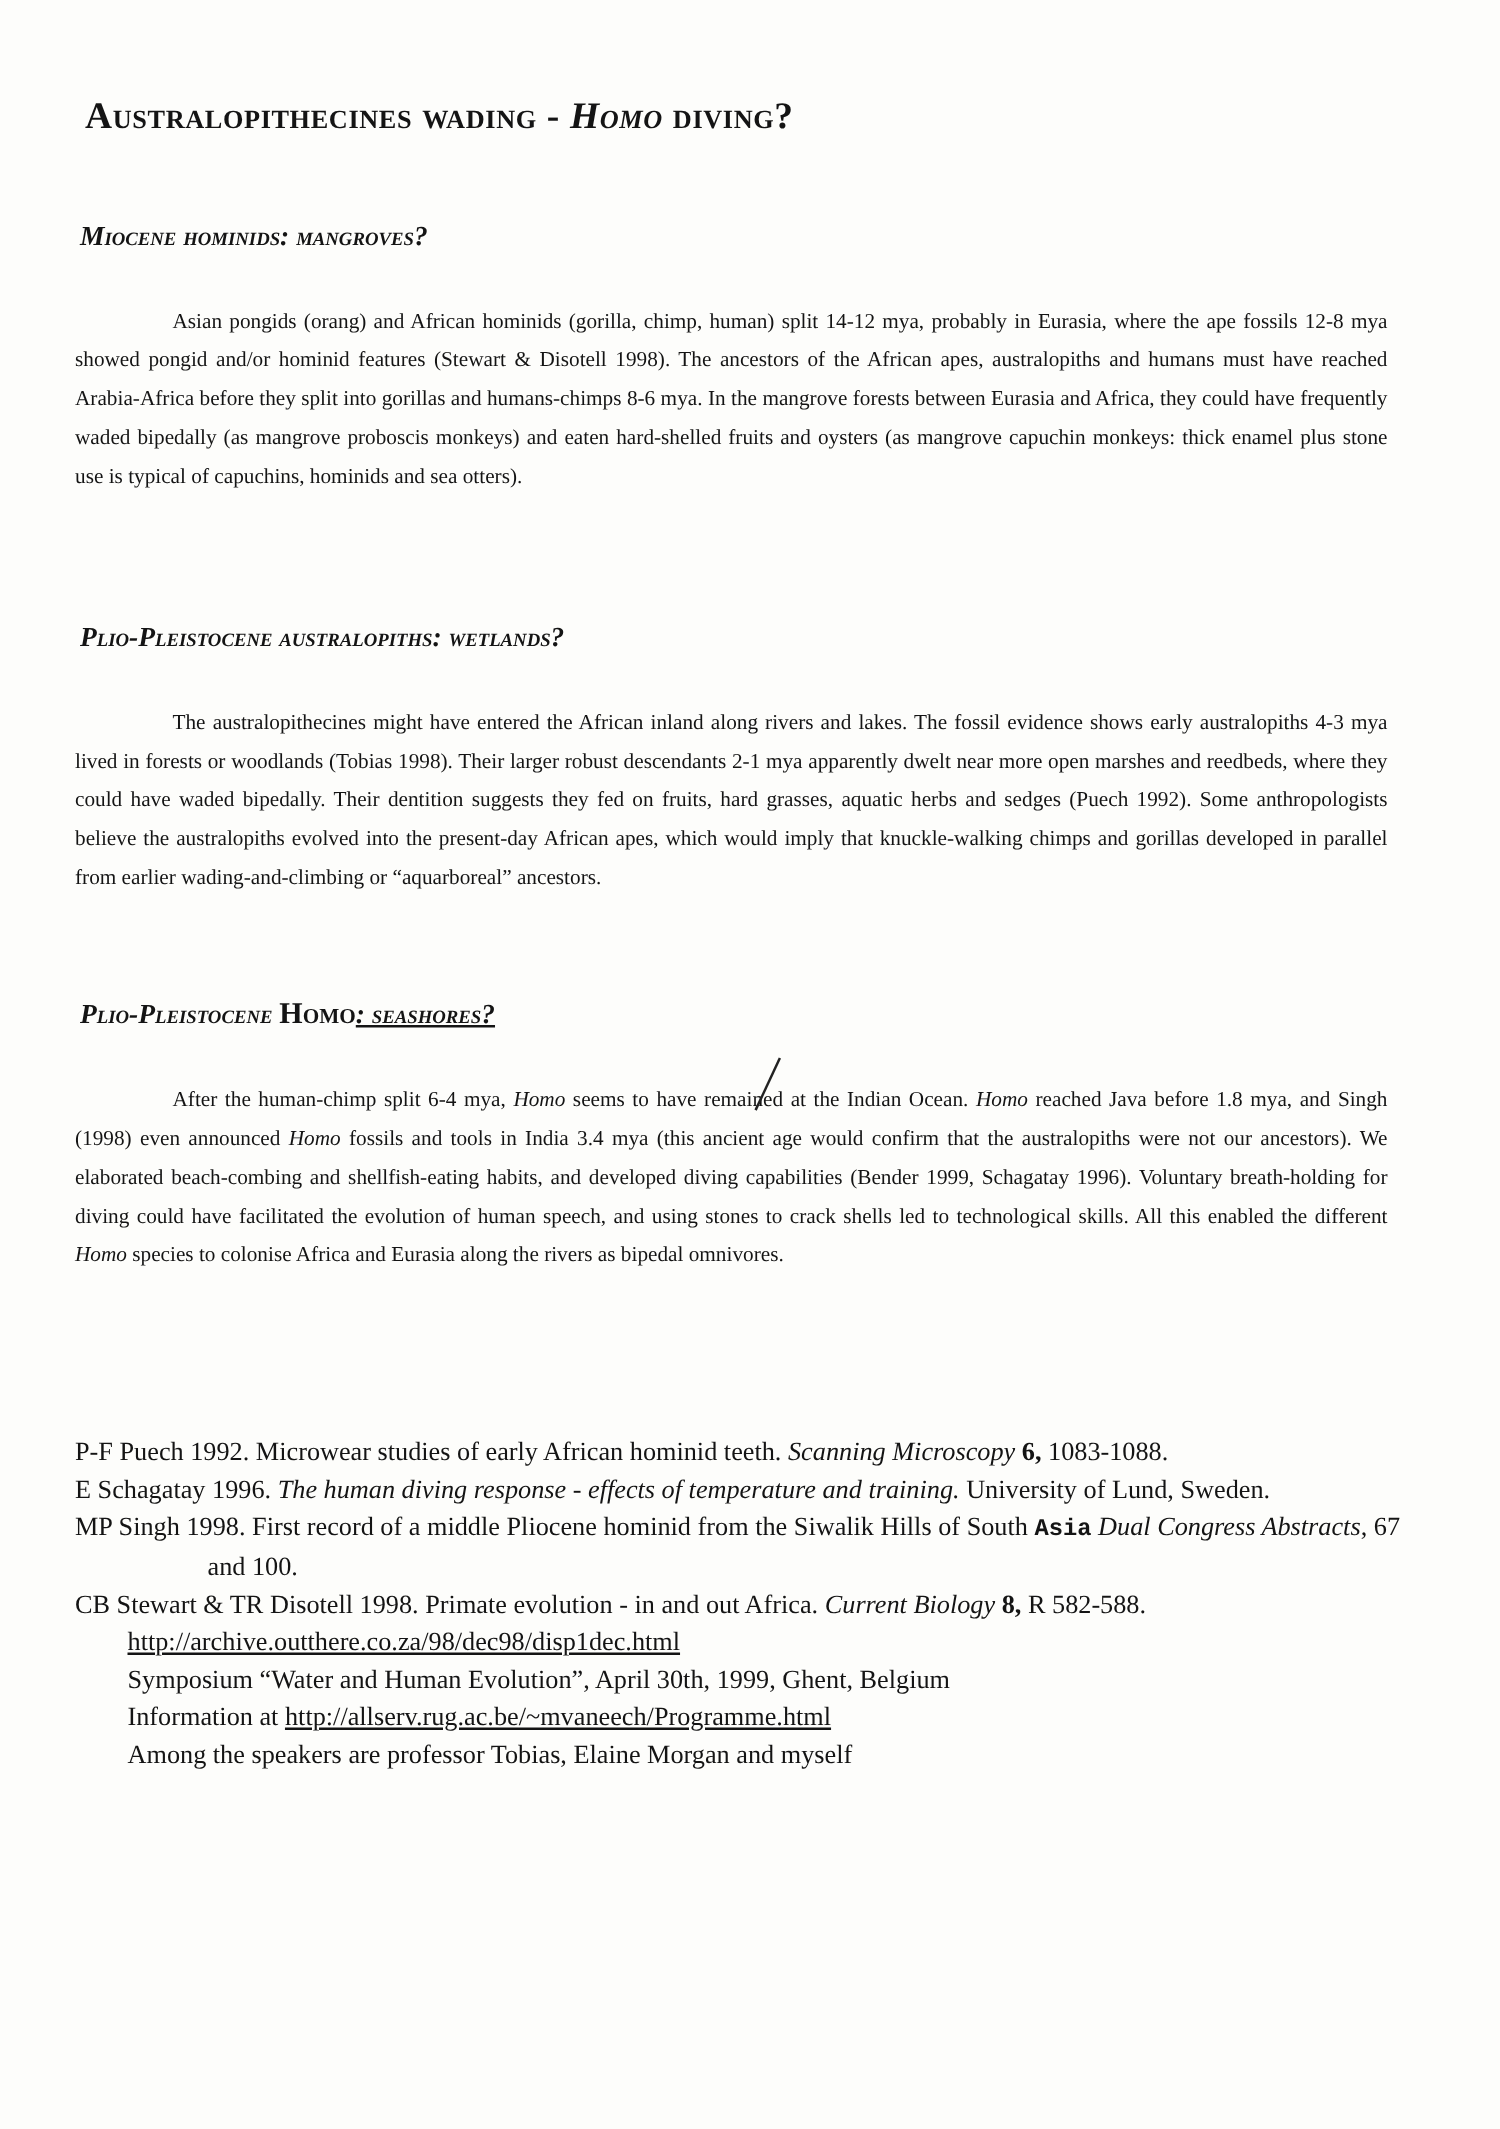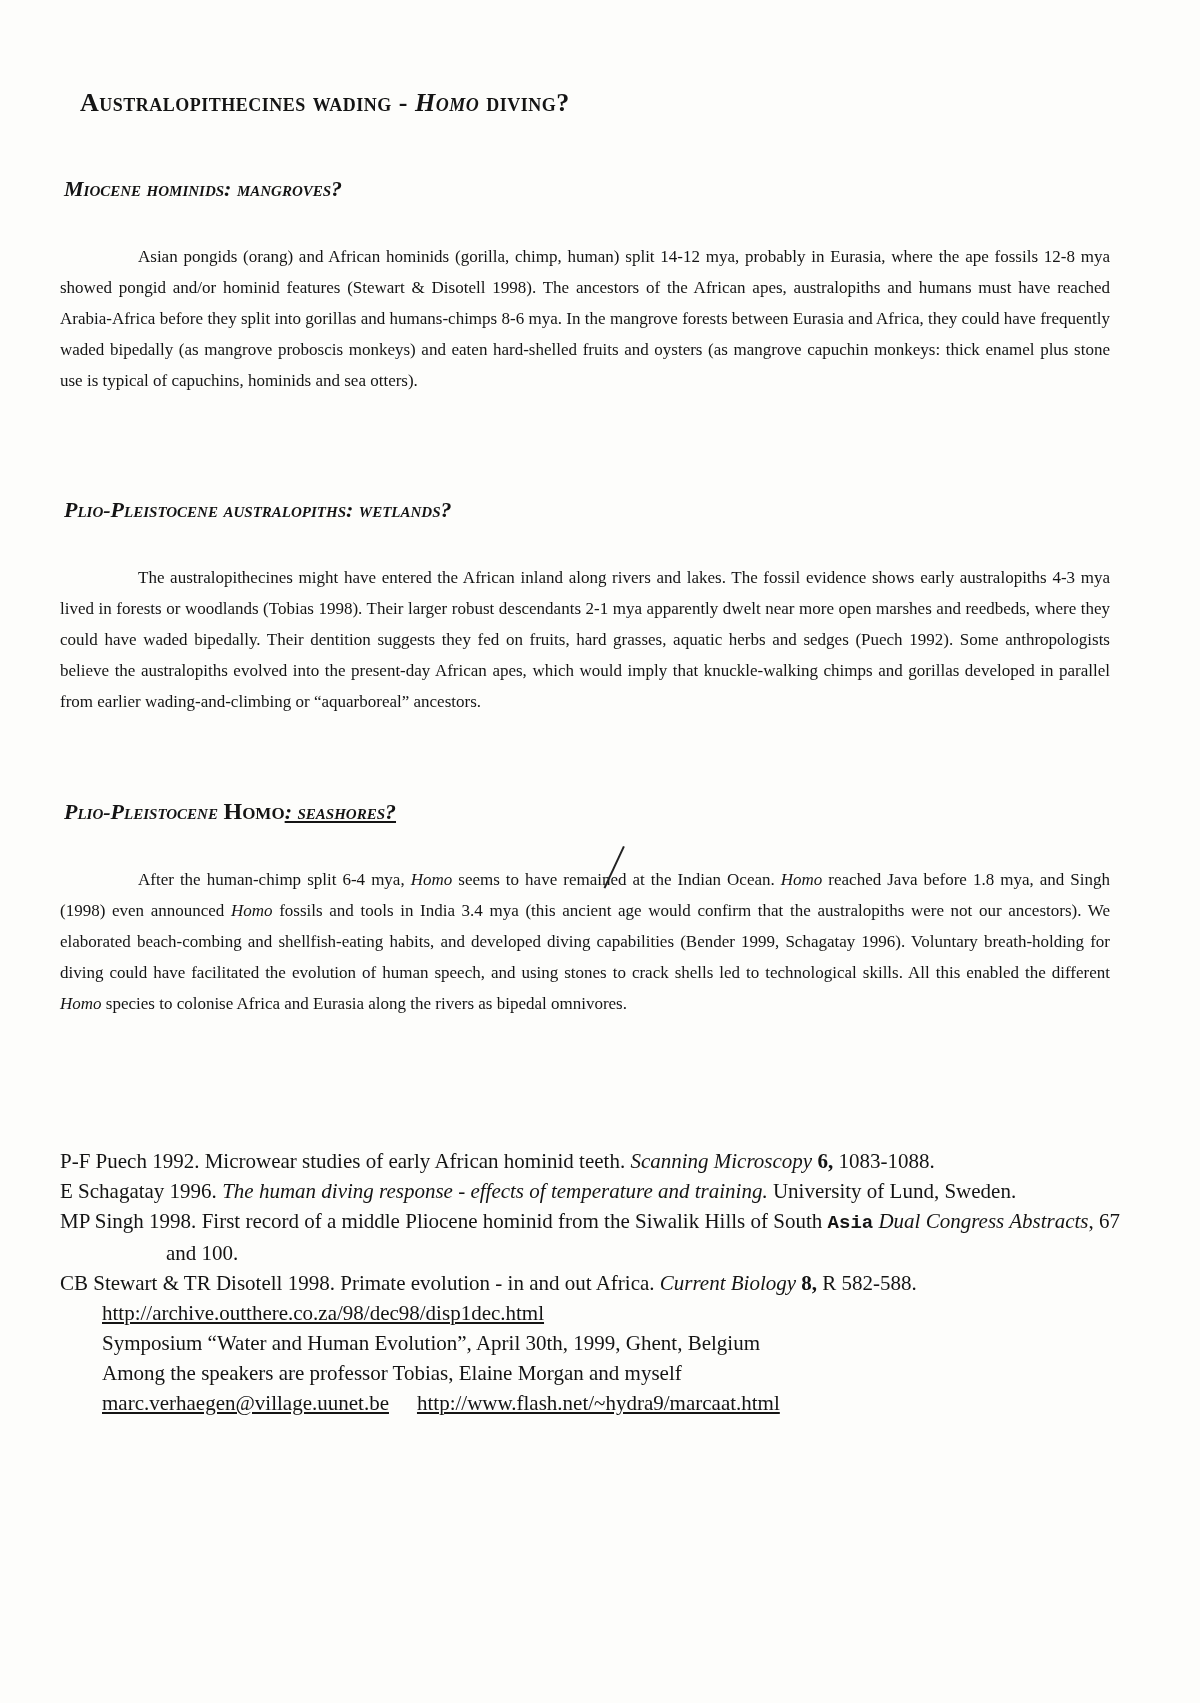--- a/index.html
+++ b/index.html
@@ -7,22 +7,22 @@
     width: 1200px; height: 1703px;
     background: #fdfdfb;
     font-family: "Liberation Serif", serif;
     color: #141414;
     position: relative;
     overflow: hidden;
   }
   .page { position: absolute; left: 60px; top: 0; width: 1050px; }
   .title {
     position: absolute; left: 4px; top: 72px;
-    font-size: 26px; font-weight: bold; font-variant: small-caps;
-    letter-spacing: 0.5px; white-space: nowrap; margin: 16px;
+    font-size: 30px; font-weight: bold; font-variant: small-caps;
+    letter-spacing: 0.5px; white-space: nowrap; margin: 4px;
   }
   .title i { font-style: italic; }
   .h2 {
     position: absolute; left: 4px;
     font-size: 22px; font-weight: bold; font-style: italic;
     font-variant: small-caps; white-space: nowrap; margin: 0;
   }
   .h2 .upright { font-style: normal; font-size: 24px; }
   .h2 .ul { text-decoration: underline; }
   .para {
@@ -64,16 +64,16 @@
   <p class="para" style="top:864px"><span class="indent"></span><span>After the human-chimp split 6-4 mya, </span><i>Homo</i><span> seems to have remained at the Indian Ocean. </span><i>Homo</i><span> reached Java before 1.8 mya, and Singh (1998) even announced </span><i>Homo</i><span> fossils and tools in India 3.4 mya (this ancient age would confirm that the australopiths were not our ancestors). We elaborated beach-combing and shellfish-eating habits, and developed diving capabilities (Bender 1999, Schagatay 1996). Voluntary breath-holding for diving could have facilitated the evolution of human speech, and using stones to crack shells led to technological skills. All this enabled the different </span><i>Homo</i><span> species to colonise Africa and Eurasia along the rivers as bipedal omnivores.</span></p>
   <div class="mark"></div>
 
   <div class="refs">
     <p class="ref"><span>P-F Puech 1992. </span><span>Microwear studies of early African hominid teeth. </span><i>Scanning Microscopy</i><b> 6,</b><span> 1083-1088.</span></p>
     <p class="ref"><span>E Schagatay 1996. </span><i>The human diving response - effects of temperature and training.</i><span> University of Lund, Sweden.</span></p>
     <p class="ref"><span>MP Singh 1998. </span><span>First record of a middle Pliocene hominid from the Siwalik Hills of South </span><span class="mono">Asia</span> <i>Dual Congress Abstracts</i><span>, 67 and 100.</span></p>
     <p class="ref"><span>CB Stewart &amp; TR Disotell 1998. </span><span>Primate evolution - in and out Africa. </span><i>Current Biology</i><b> 8,</b><span> R 582-588.</span></p>
     <p class="ref plain url"><span class="link">http://archive.outthere.co.za/98/dec98/disp1dec.html</span></p>
     <p class="ref plain">Symposium “Water and Human Evolution”, April 30th, 1999, Ghent, Belgium</p>
+    <p class="ref plain"><span>Information at </span><span class="link">http://allserv.rug.ac.be/~mvaneech/Programme.html</span></p>
     <p class="ref plain">Among the speakers are professor Tobias, Elaine Morgan and myself</p>
-    <p class="ref plain"><span class="link">marc.verhaegen@village.uunet.be</span><span class="gap"></span><span class="link">http://www.flash.net/~hydra9/marcaat.html</span></p>
   </div>
 </div>
 
 </body></html>

